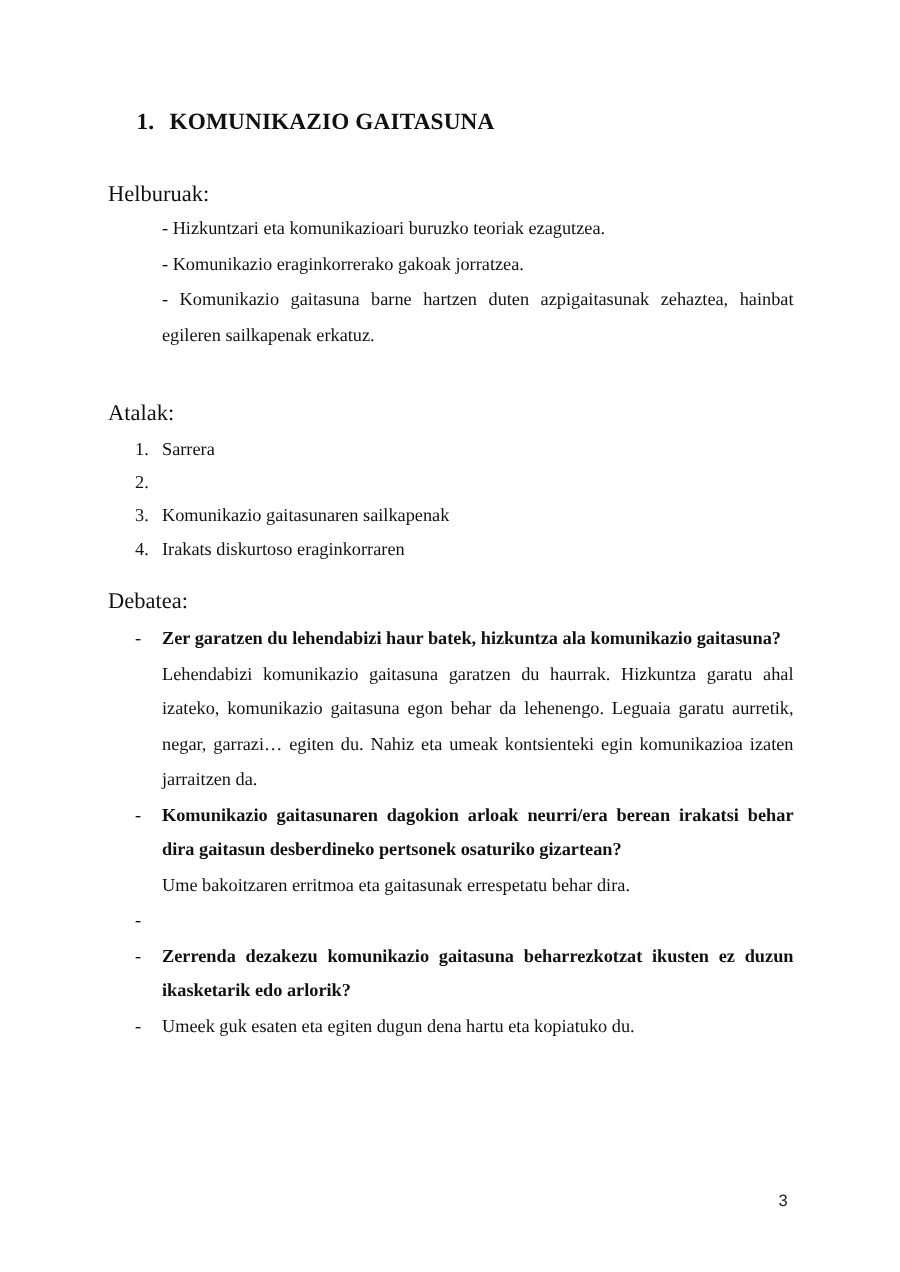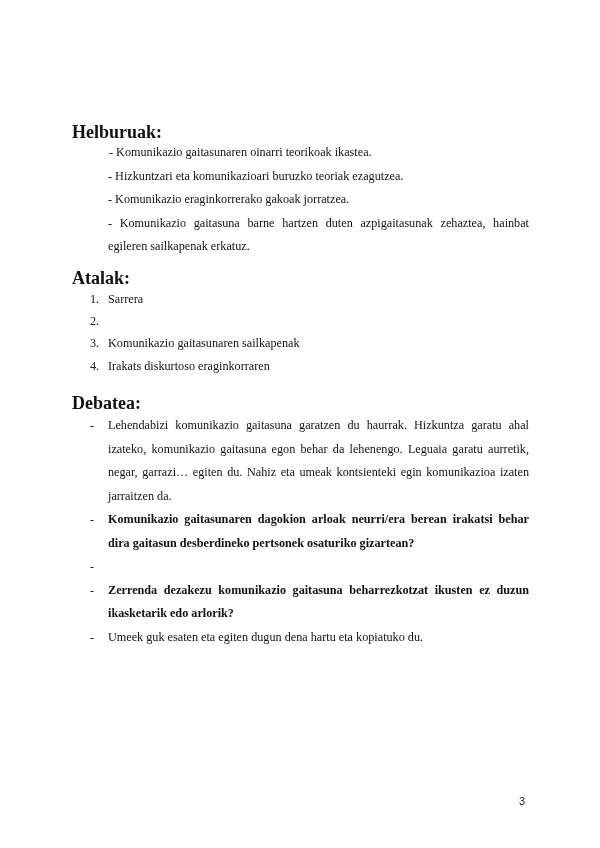--- a/index.html
+++ b/index.html
@@ -8,21 +8,21 @@
     font-family: "Liberation Serif", "DejaVu Serif", serif;
     color: #111; font-size: 12.2px;
   }
   .page { position: absolute; left: 0; top: 0; width: 600px; height: 848px; }
   .title {
     position: absolute; left: 91px; top: 73px;
     font-size: 15.5px; font-weight: bold; letter-spacing: 0.1px;
   }
   .title .num { display: inline-block; width: 18px; }
   .sec-label {
-    position: absolute; left: 72px; font-weight: bold; font-size: 18px;
+    position: absolute; left: 72px; font-weight: normal; font-size: 15px;
   }
   .obj {
     position: absolute; left: 108px; width: 421px; line-height: 23.5px;
     text-align: justify;
   }
   .obj p { margin: 0; }
   .obj p.first { padding-left: 1px; }
   .topics { position: absolute; left: 90px; top: 290px; }
   .topic { height: 22.2px; line-height: 18px; display: flex; }
   .topic .n { width: 18px; }
@@ -32,24 +32,27 @@
   .q .body { width: 421px; }
   .q .question { font-weight: bold; text-align: justify; text-align-last: left; }
   .q .answer { text-align: justify; }
   .pagenum { position: absolute; left: 519px; top: 795px; font-family: "Liberation Sans", sans-serif; font-size: 11px; color: #222; }
 </style>
 </head>
 <body>
 
 <div class="page">
 
+  <div class="title">
+    <span class="num">1.</span>
+    <span>KOMUNIKAZIO GAITASUNA</span>
+  </div>
 
   <div class="sec-label" style="top:122px">Helburuak:</div>
   <div class="obj" style="top:141px">
-    <p class="first">- Komunikazio gaitasunaren oinarri teorikoak ikastea.</p>
     <p>- Hizkuntzari eta komunikazioari buruzko teoriak ezagutzea.</p>
     <p>- Komunikazio eraginkorrerako gakoak jorratzea.</p>
     <p>- Komunikazio gaitasuna barne hartzen duten azpigaitasunak zehaztea, hainbat egileren sailkapenak erkatuz.</p>
   </div>
 
   <div class="sec-label" style="top:268px">Atalak:</div>
   <div class="topics">
     <div class="topic">
       <span class="n">1.</span>
       <span>Sarrera</span>
@@ -65,27 +68,29 @@
       <span class="n">4.</span>
       <span>Irakats diskurtoso eraginkorraren</span>
     </div>
   </div>
 
   <div class="sec-label" style="top:393px">Debatea:</div>
   <div class="debate">
     <div class="q">
       <span class="dash">-</span>
       <div class="body">
+        <div class="question">Zer garatzen du lehendabizi haur batek, hizkuntza ala komunikazio gaitasuna?</div>
         <div class="answer">Lehendabizi komunikazio gaitasuna garatzen du haurrak. Hizkuntza garatu ahal izateko, komunikazio gaitasuna egon behar da lehenengo. Leguaia garatu aurretik, negar, garrazi… egiten du. Nahiz eta umeak kontsienteki egin komunikazioa izaten jarraitzen da.</div>
       </div>
     </div>
     <div class="q">
       <span class="dash">-</span>
       <div class="body">
         <div class="question">Komunikazio gaitasunaren dagokion arloak neurri/era berean irakatsi behar dira gaitasun desberdineko pertsonek osaturiko gizartean?</div>
+        <div class="answer">Ume bakoitzaren erritmoa eta gaitasunak errespetatu behar dira.</div>
       </div>
     </div>
     <div class="q">
       <span class="dash">-</span>
       <div class="body">
       </div>
     </div>
     <div class="q">
       <span class="dash">-</span>
       <div class="body">

